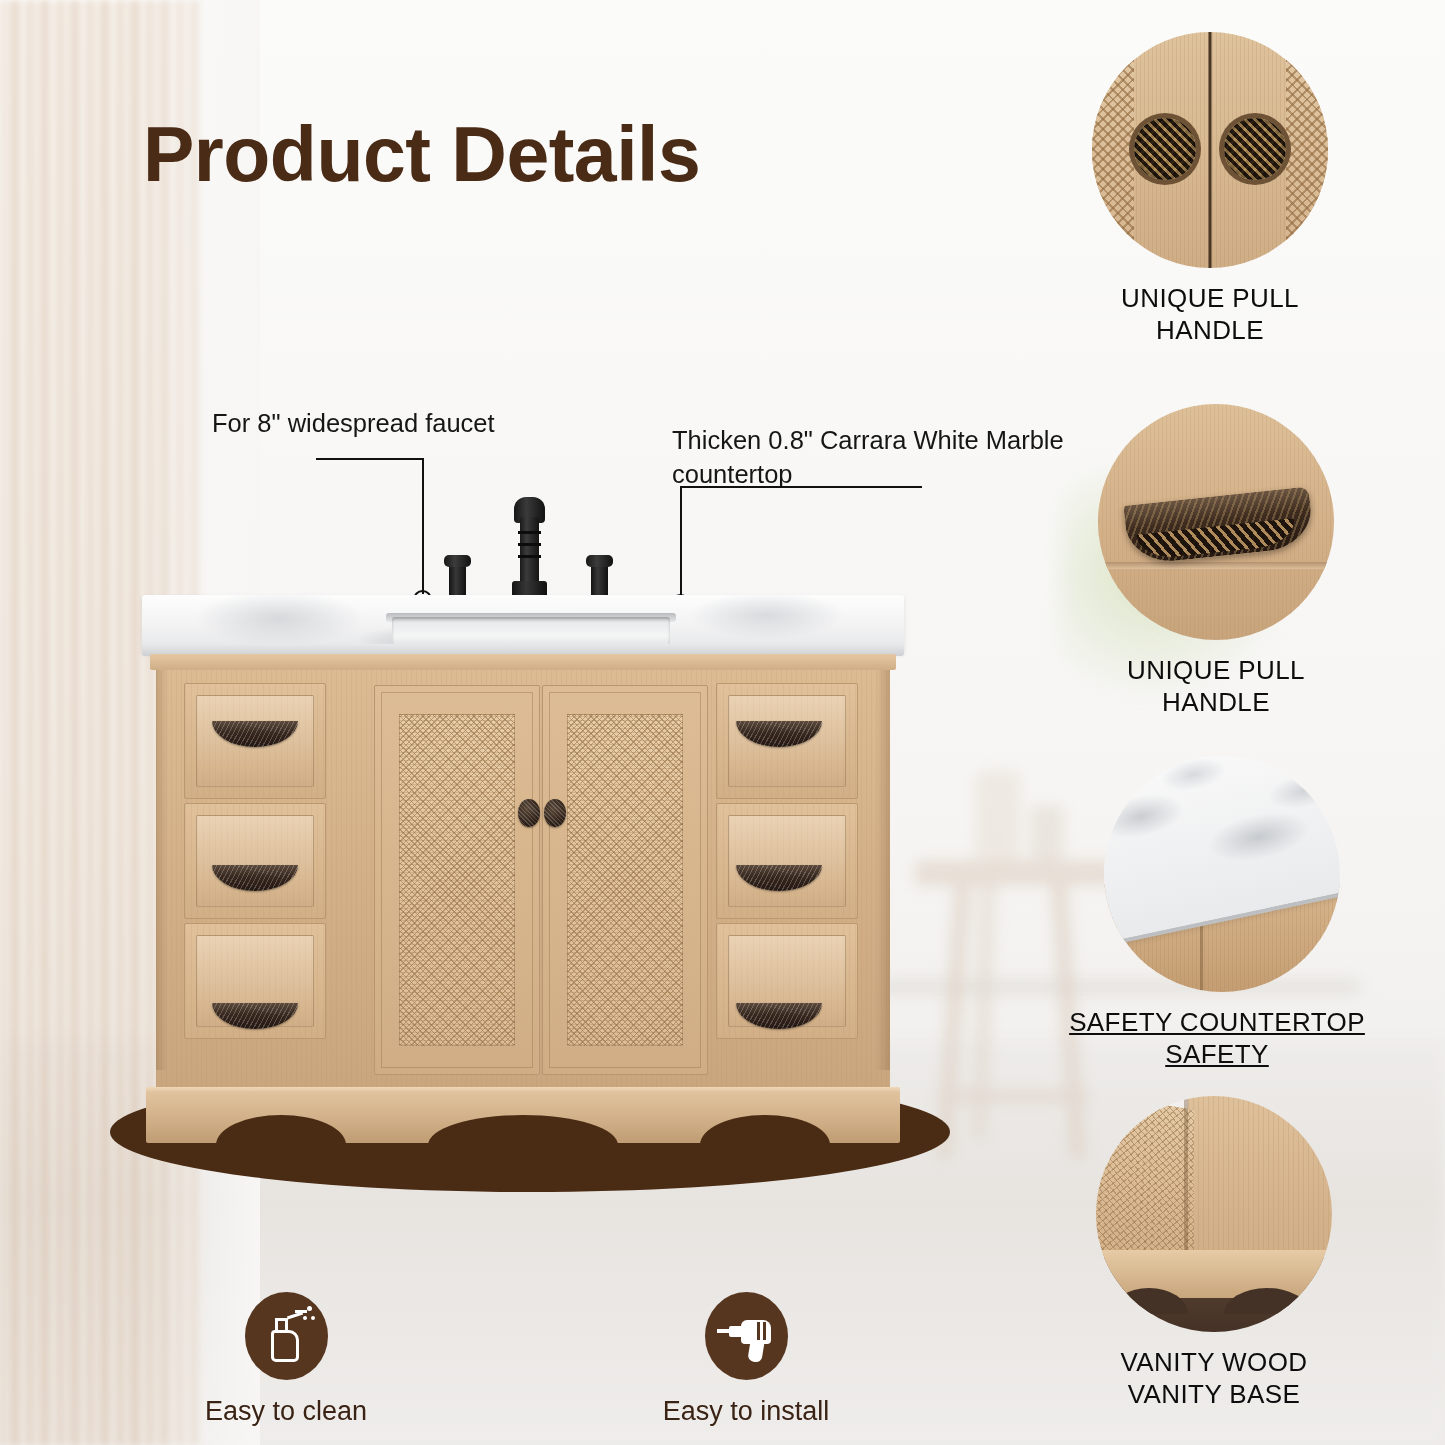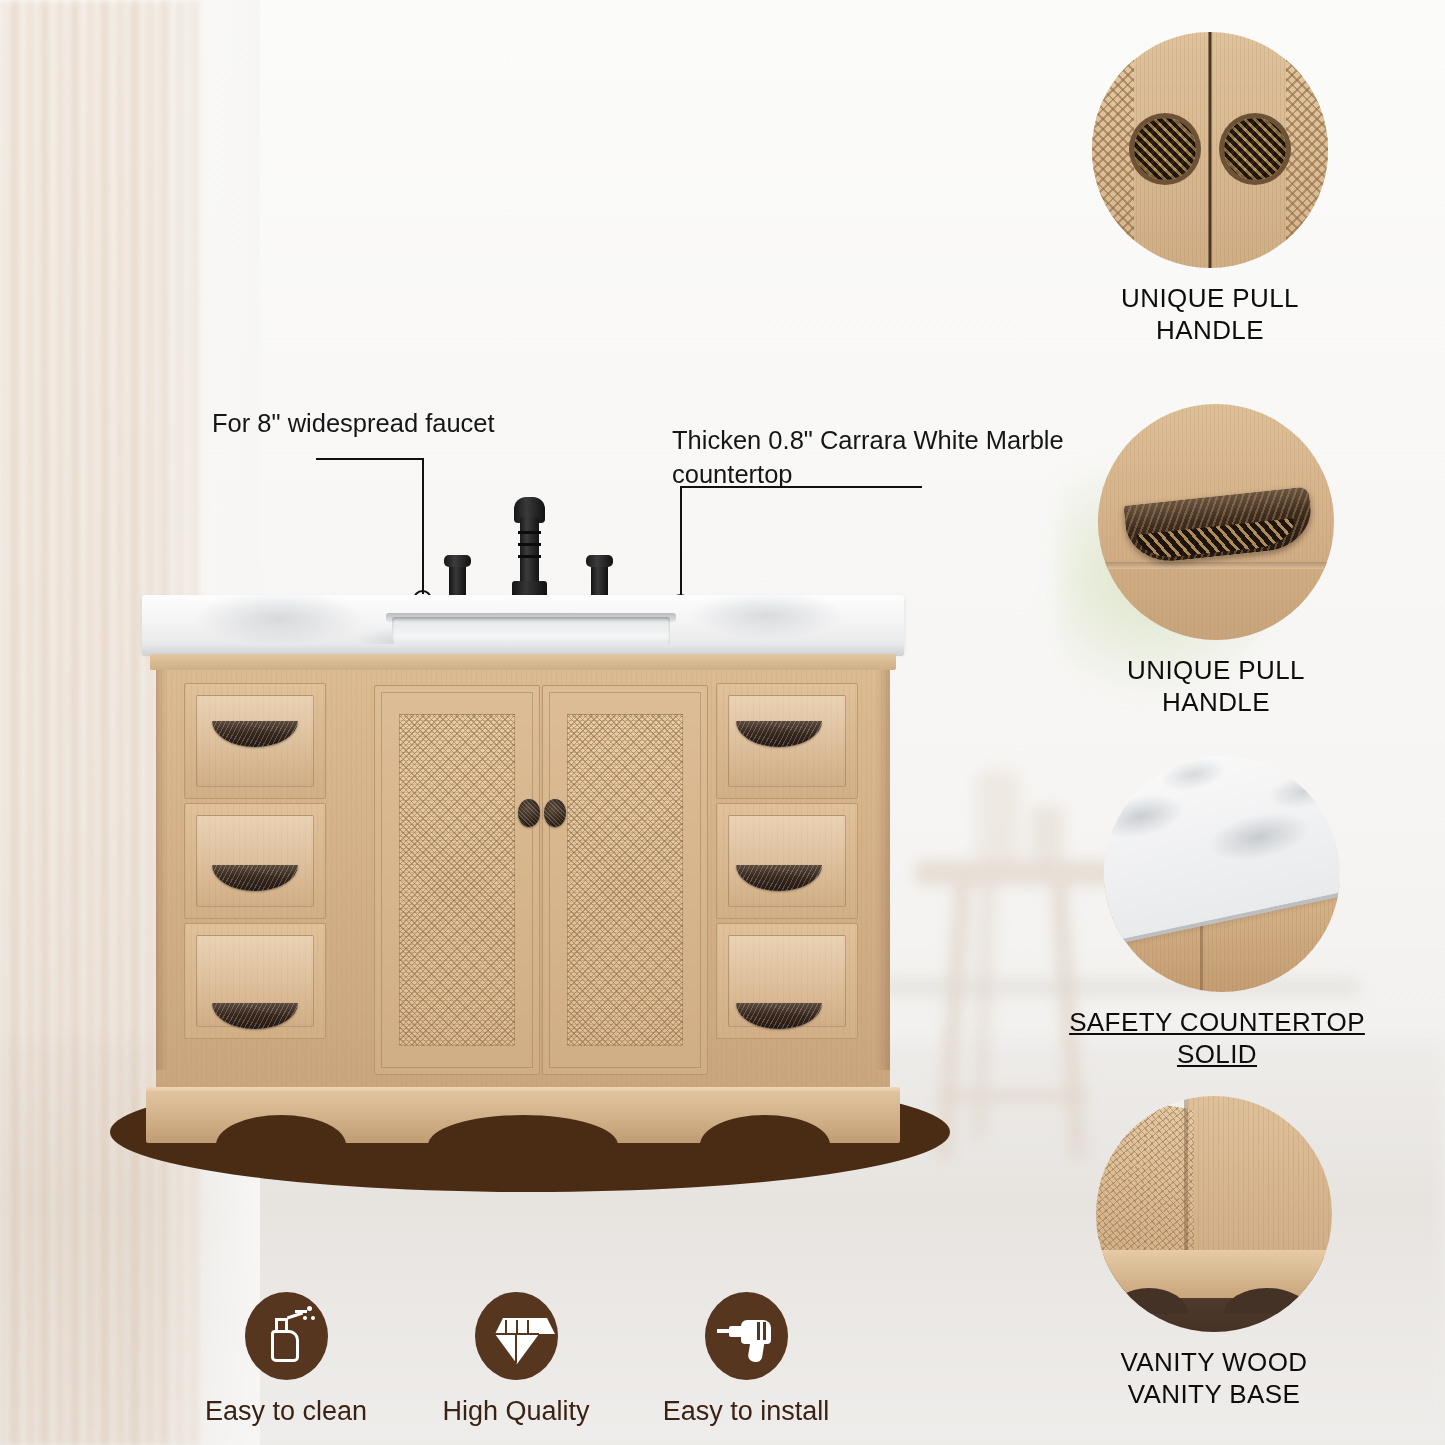--- a/index.html
+++ b/index.html
@@ -414,20 +414,21 @@
   <div class="stool">
     <div class="stool-vase"></div>
     <div class="stool-vase2"></div>
     <div class="stool-seat"></div>
     <div class="stool-leg stool-l1"></div>
     <div class="stool-leg stool-l3"></div>
     <div class="stool-leg stool-l2"></div>
     <div class="stool-rail"></div>
   </div>
 
+  <div class="title">Product Details</div>
 
   <div class="callout-text callout-faucet">For 8" widespread faucet</div>
   <div class="leader" style="left:316px; top:458px; width:110px; height:160px;">
     <div class="h" style="left:0; top:0; width:108px;"></div>
     <div class="v" style="left:106px; top:0; height:136px;"></div>
     <div class="dot" style="left:97px; top:132px;"></div>
   </div>
 
   <div class="callout-text callout-marble">Thicken 0.8" Carrara White Marble countertop</div>
   <div class="leader" style="left:680px; top:486px; width:250px; height:135px;">
@@ -535,21 +536,21 @@
   <div class="detail" style="left:1104px; top:756px;">
     <div class="detail-circle">
       <div class="c3-bg"></div>
       <div class="c3-wood"></div>
       <div class="c3-wood-seam"></div>
       <div class="c3-edge"></div>
       <div class="c3-marble"></div>
     </div>
     <div class="detail-label" style="margin-left:-62px;text-decoration:underline;">
       <div>SAFETY COUNTERTOP</div>
-      <div>SOLID</div>
+      <div>SAFETY</div>
     </div>
   </div>
 
   <div class="detail" style="left:1096px; top:1096px;">
     <div class="detail-circle">
       <div class="c4-bg"></div>
       <div class="c4-floor"></div>
       <div class="c4-front"></div>
       <div class="c4-side"></div>
       <div class="c4-corner"></div>
@@ -571,32 +572,20 @@
           <div class="ic spray-d2"></div>
           <div class="ic spray-d3"></div>
         <div class="ic spray-noz"></div>
           <div class="ic spray-trig"></div>
         <div class="ic spray-neck"></div>
           <div class="ic spray-body"></div>
       </div>
       <div class="feature-label">Easy to clean</div>
     </div>
 
-    <div class="feature f2">
-      <div class="badge">
-        <div class="ic dia-top"></div>
-        <div class="ic dia-bot"></div>
-        <div class="ic dia-line" style="left:30px; top:28px; width:2px; height:14px;"></div>
-        <div class="ic dia-line" style="left:41px; top:28px; width:2px; height:14px;"></div>
-        <div class="ic dia-line" style="left:52px; top:28px; width:2px; height:14px;"></div>
-        <div class="ic dia-line" style="left:20px; top:41px; width:44px; height:2px;"></div>
-        <div class="ic dia-line" style="left:40px; top:43px; width:2px; height:28px;"></div>
-      </div>
-      <div class="feature-label">High Quality</div>
-    </div>
 
     <div class="feature f3">
       <div class="badge">
         <div class="ic drill-bit"></div>
         <div class="ic drill-chuck"></div>
         <div class="ic drill-body"></div>
         <div class="ic drill-grip"></div>
         <div class="ic drill-v1"></div>
         <div class="ic drill-v2"></div>
       </div>

